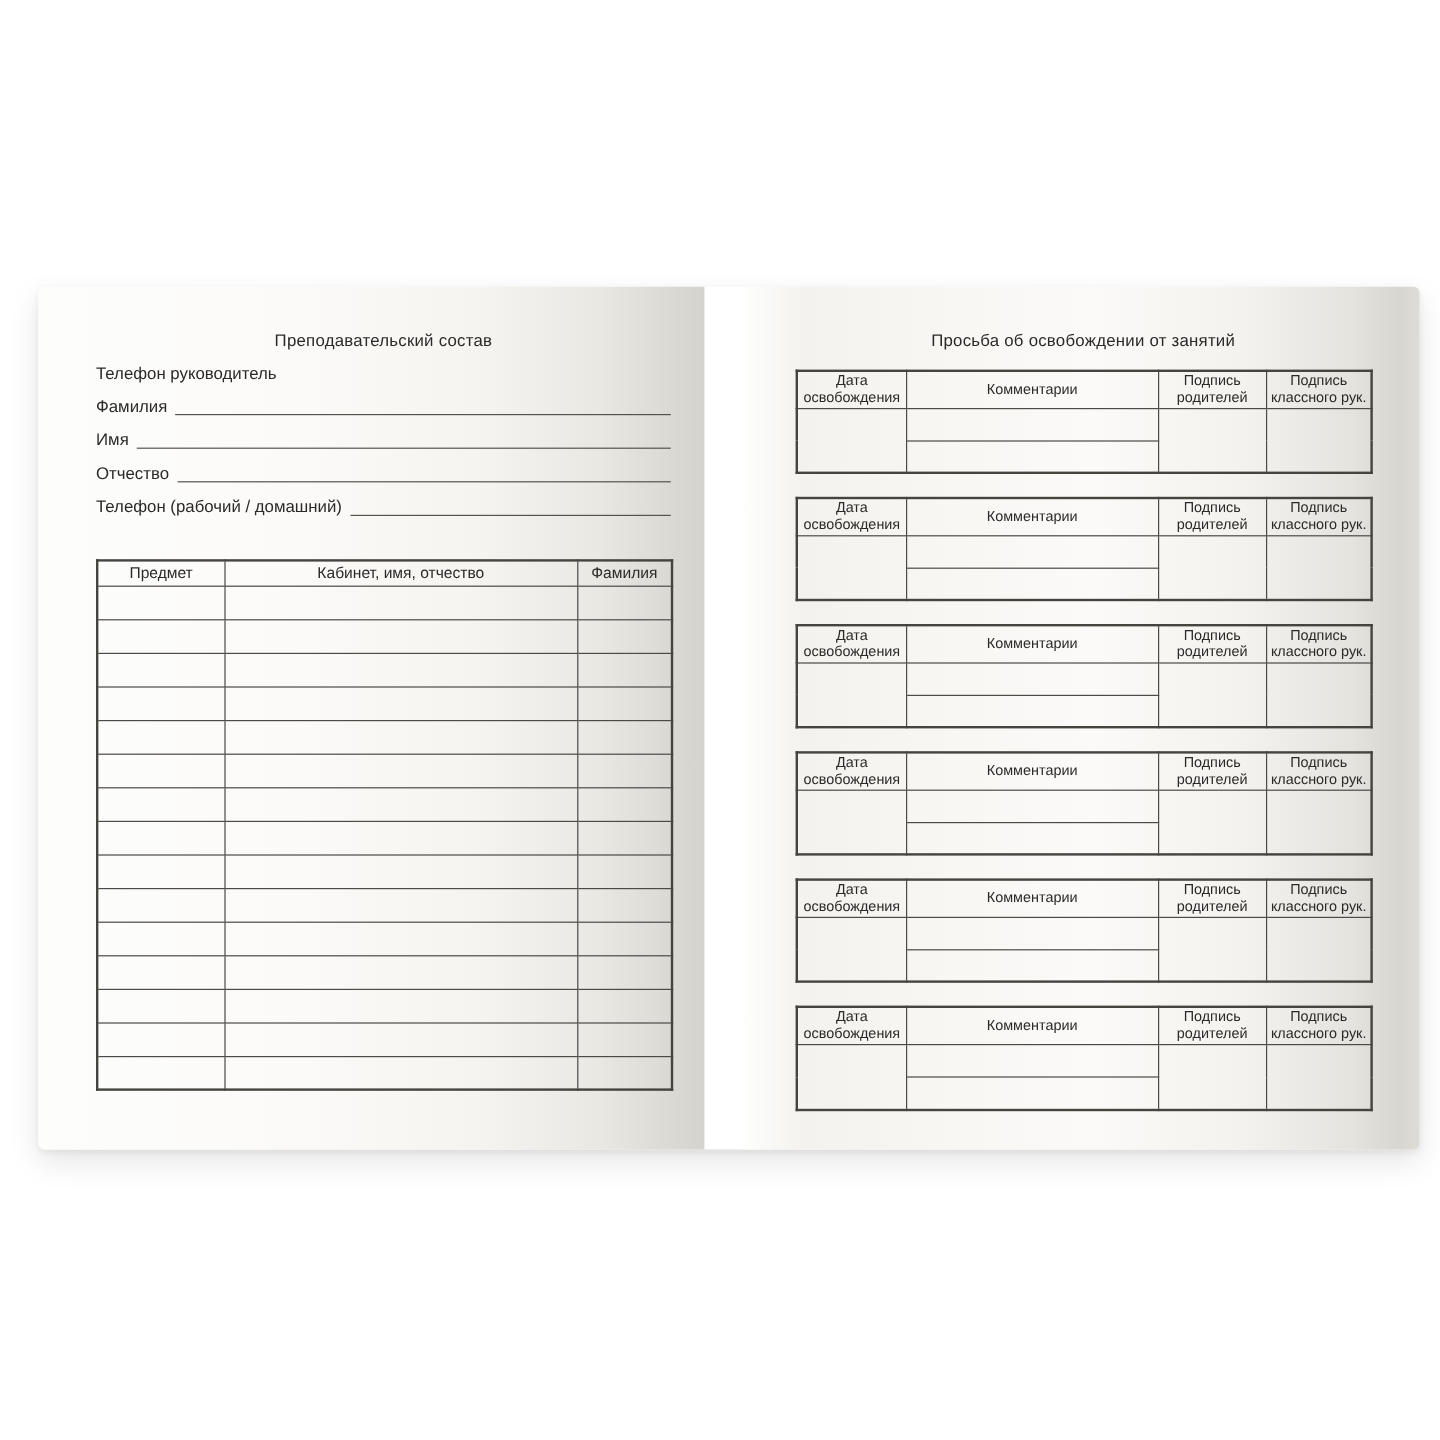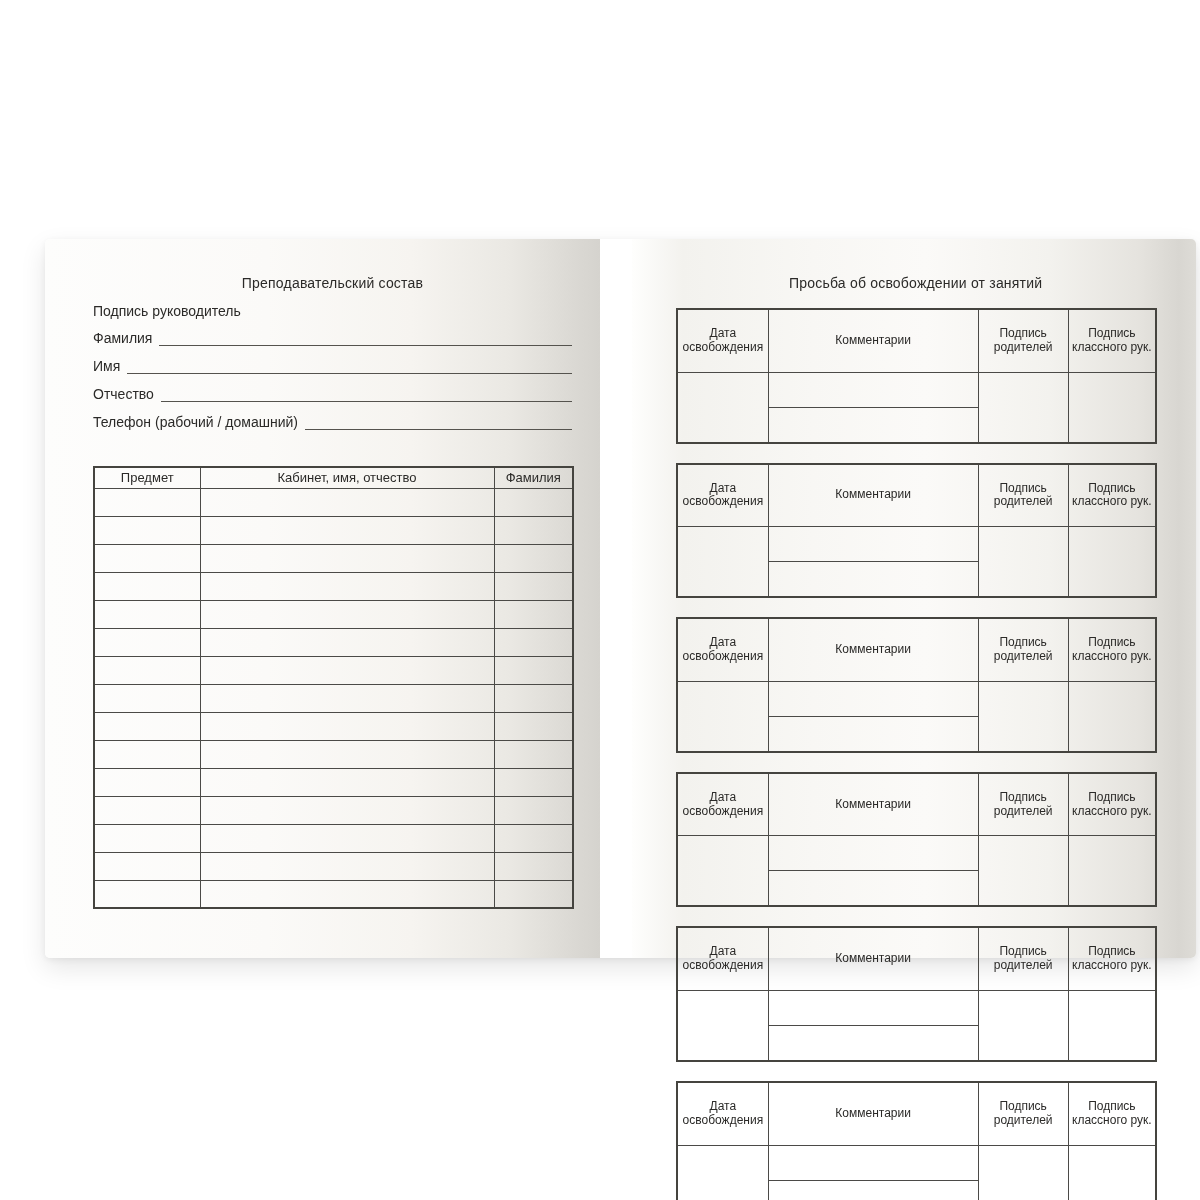--- a/index.html
+++ b/index.html
@@ -8,21 +8,21 @@
     width: 1200px;
     height: 1200px;
     background: #ffffff;
     font-family: "Liberation Sans", "DejaVu Sans", sans-serif;
     color: #2b2a28;
     -webkit-font-smoothing: antialiased;
   }
 
   .spread {
     position: absolute;
-    left: 45px;
+    left: 32px;
     top: 239px;
     width: 1151px;
     height: 719px;
     display: flex;
     border-radius: 5px;
     box-shadow: 0 10px 26px rgba(0,0,0,0.10), 0 2px 6px rgba(0,0,0,0.06);
   }
 
   .page { position: relative; height: 100%; box-sizing: border-box; }
 
@@ -107,39 +107,39 @@
     top: 69px;
     width: 479px;
   }
   .release-block {
     width: 479px;
     border: 2px solid #45443f;
     margin-bottom: 19px;
   }
   .release-block th, .release-block td {
     border: 1px solid #4b4a47;
-    padding: 17px 2px;
+    padding: 1px 2px;
     font-weight: 400;
     font-size: 12px;
     line-height: 1.15;
     text-align: center;
     vertical-align: middle;
     overflow: hidden;
   }
   .release-block tr { height: 27px; }
 </style>
 </head>
 <body>
 
 <div class="spread">
 
   <div class="page page-left">
     <div class="page-title">Преподавательский состав</div>
 
-    <div class="lp-static-label">Подпись руководитель</div>
+    <div class="lp-static-label">Телефон руководитель</div>
 
     <div class="lp-field" style="top:117px">
       <span>Имя</span>
       <span class="field-line"></span>
     </div>
     <div class="lp-field" style="top:89px">
       <span>Фамилия</span>
       <span class="field-line"></span>
     </div>
     <div class="lp-field" style="top:145px">

